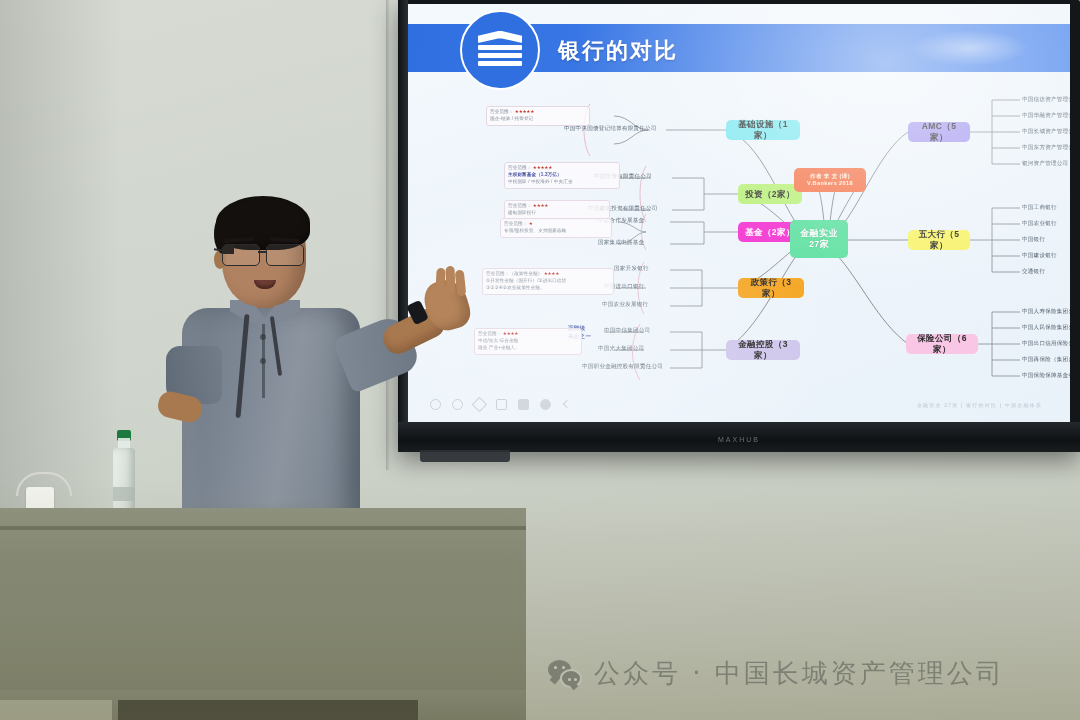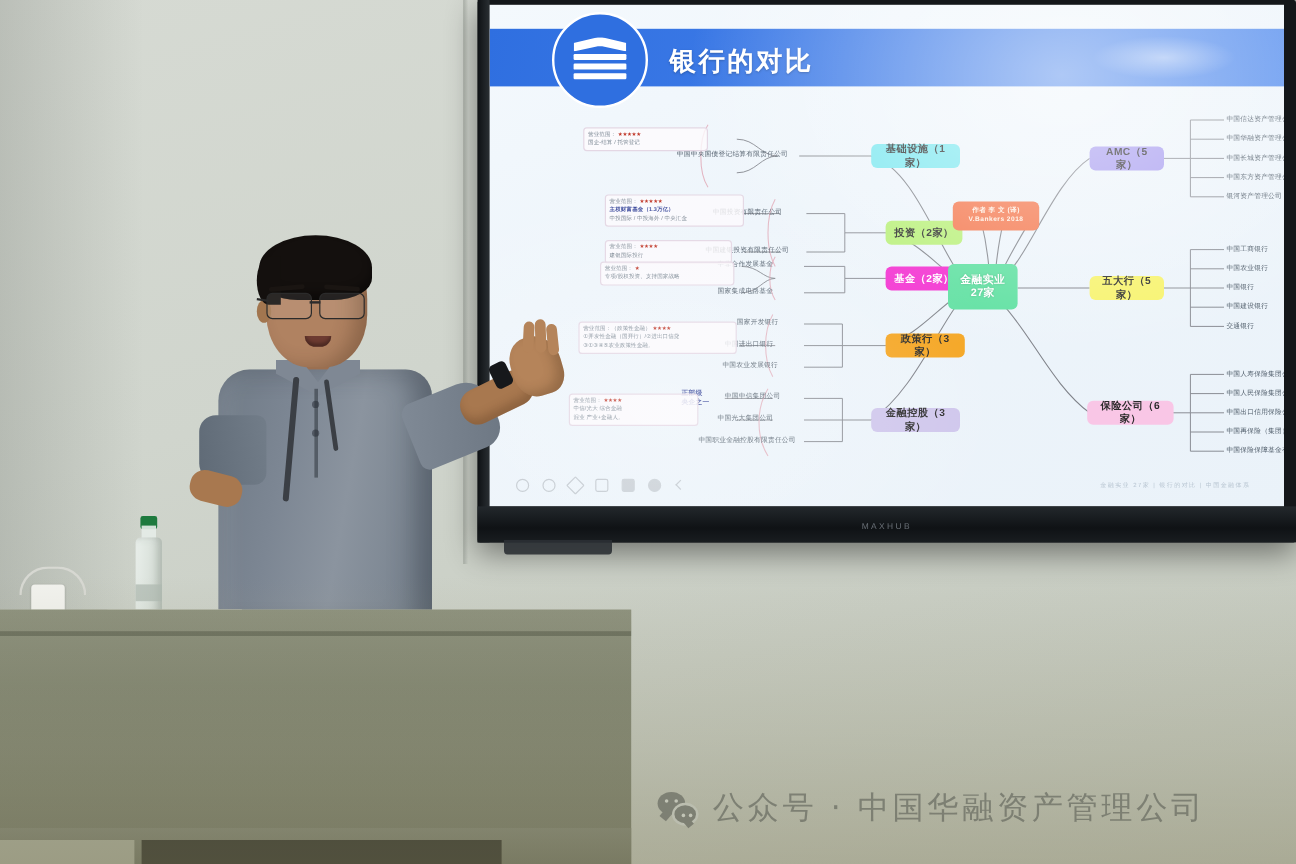--- a/index.html
+++ b/index.html
@@ -407,16 +407,16 @@
 
   <div class="watermark">
     <div class="wx">
       <div class="wx-a"></div>
       <div class="wx-dot" style="left:6px;top:6px;"></div>
       <div class="wx-dot" style="left:14px;top:6px;"></div>
       <div class="wx-b"></div>
       <div class="wx-dot" style="right:11px;bottom:7px;"></div>
       <div class="wx-dot" style="right:5px;bottom:7px;"></div>
     </div>
-    <div class="wm-text">公众号 · 中国华融资产管理公司</div>
+    <div class="wm-text">公众号 · 中国长城资产管理公司</div>
   </div>
 
 </div>
 
 </body></html>

